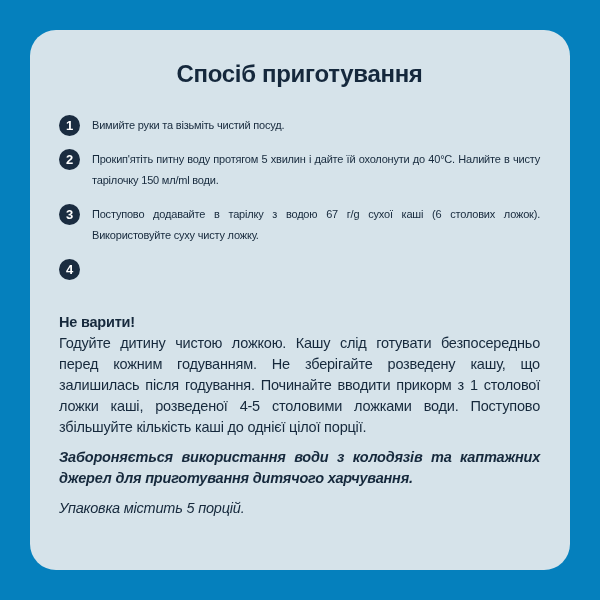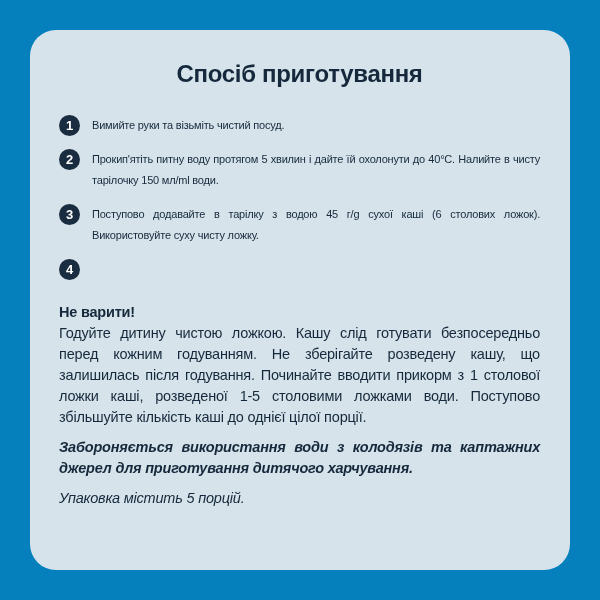--- a/index.html
+++ b/index.html
@@ -62,21 +62,21 @@
     margin-top: 0px;
   }
   .step-text {
     margin: 0 0 0 12px;
     font-size: 11px;
     line-height: 21px;
     text-align: justify;
     letter-spacing: -0.2px;
   }
   .notes {
-    margin-top: 22px;
+    margin-top: 32px;
   }
   .note, .note-bold {
     margin: 0;
     font-size: 14.5px;
     line-height: 21px;
     letter-spacing: -0.2px;
   }
   .note-bold {
     font-weight: bold;
   }
@@ -100,28 +100,28 @@
       <div class="step">
         <span class="badge">1</span>
         <p class="step-text">Вимийте руки та візьміть чистий посуд.</p>
       </div>
       <div class="step">
         <span class="badge">2</span>
         <p class="step-text">Прокип'ятіть питну воду протягом 5 хвилин і дайте їй охолонути до 40°C. Налийте в чисту тарілочку 150 мл/ml води.</p>
       </div>
       <div class="step">
         <span class="badge">3</span>
-        <p class="step-text">Поступово додавайте в тарілку з водою 45 г/g сухої каші (6 столових ложок). Використовуйте суху чисту ложку.</p>
+        <p class="step-text">Поступово додавайте в тарілку з водою 67 г/g сухої каші (6 столових ложок). Використовуйте суху чисту ложку.</p>
       </div>
       <div class="step">
         <span class="badge">4</span>
       </div>
     </div>
 
     <div class="notes">
       <p class="note-bold">Не варити!</p>
-      <p class="note justified">Годуйте дитину чистою ложкою. Кашу слід готувати безпосередньо перед кожним годуванням. Не зберігайте розведену кашу, що залишилась після годування. Починайте вводити прикорм з 1 столової ложки каші, розведеної 1-5 столовими ложками води. Поступово збільшуйте кількість каші до однієї цілої порції.</p>
+      <p class="note justified">Годуйте дитину чистою ложкою. Кашу слід готувати безпосередньо перед кожним годуванням. Не зберігайте розведену кашу, що залишилась після годування. Починайте вводити прикорм з 1 столової ложки каші, розведеної 4-5 столовими ложками води. Поступово збільшуйте кількість каші до однієї цілої порції.</p>
       <p class="note-bold justified spaced">Забороняється використання води з колодязів та каптажних джерел для приготування дитячого харчування.</p>
       <p class="note spaced">Упаковка містить 5 порцій.</p>
     </div>
 
   </div>
 </div>
 
 </body></html>

